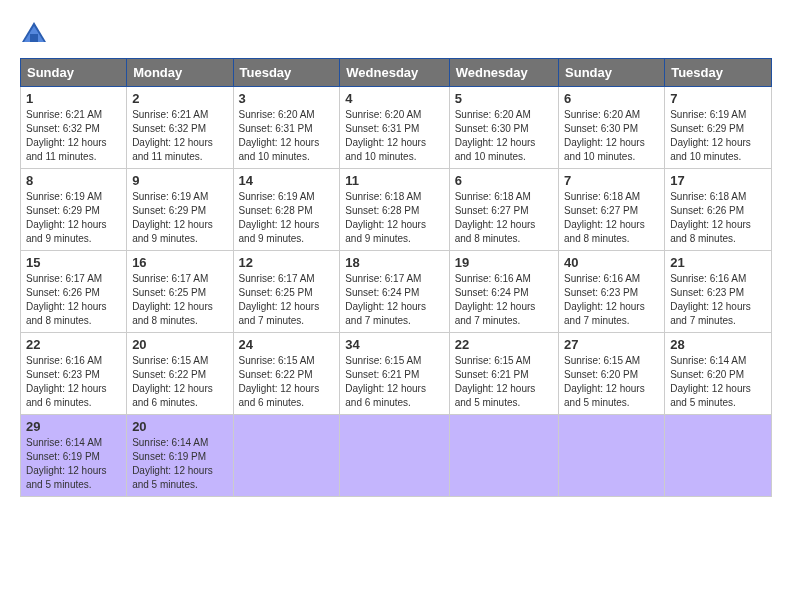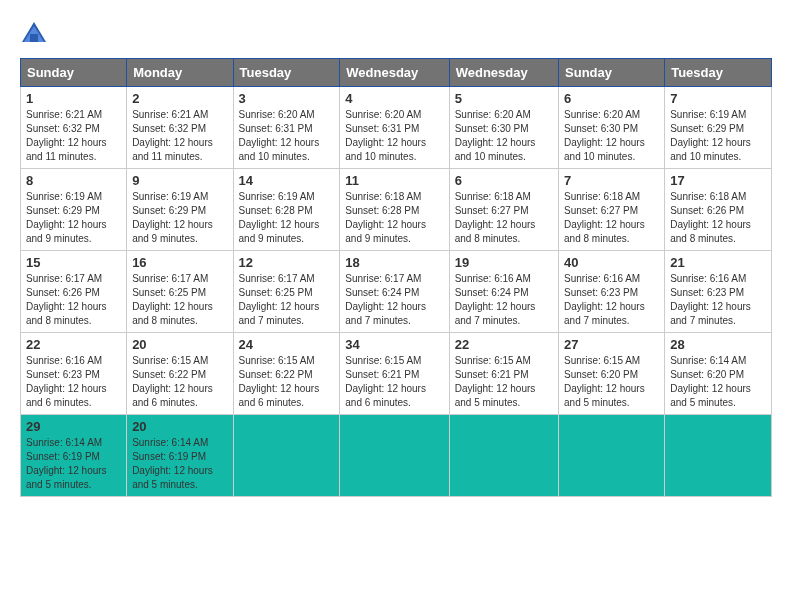--- a/index.html
+++ b/index.html
@@ -72,21 +72,21 @@
       display: block;
       margin-bottom: 2px;
     }
     .day-info {
       line-height: 1.4;
     }
     .empty-cell {
       background: #f5f5f5;
     }
     .calendar tr:last-child td {
-      background: #14b8a6;
+      background: #c4b5fd;
     }
   </style>
 </head>
 <body>
 
 <div class="header-area">
   <div class="logo">
     <svg class="logo-icon" viewBox="0 0 28 28" xmlns="http://www.w3.org/2000/svg">
       <polygon points="14,2 26,22 2,22" fill="#2a5db0"></polygon>
       <polygon points="14,6 24,22 4,22" fill="#5588dd"></polygon>

